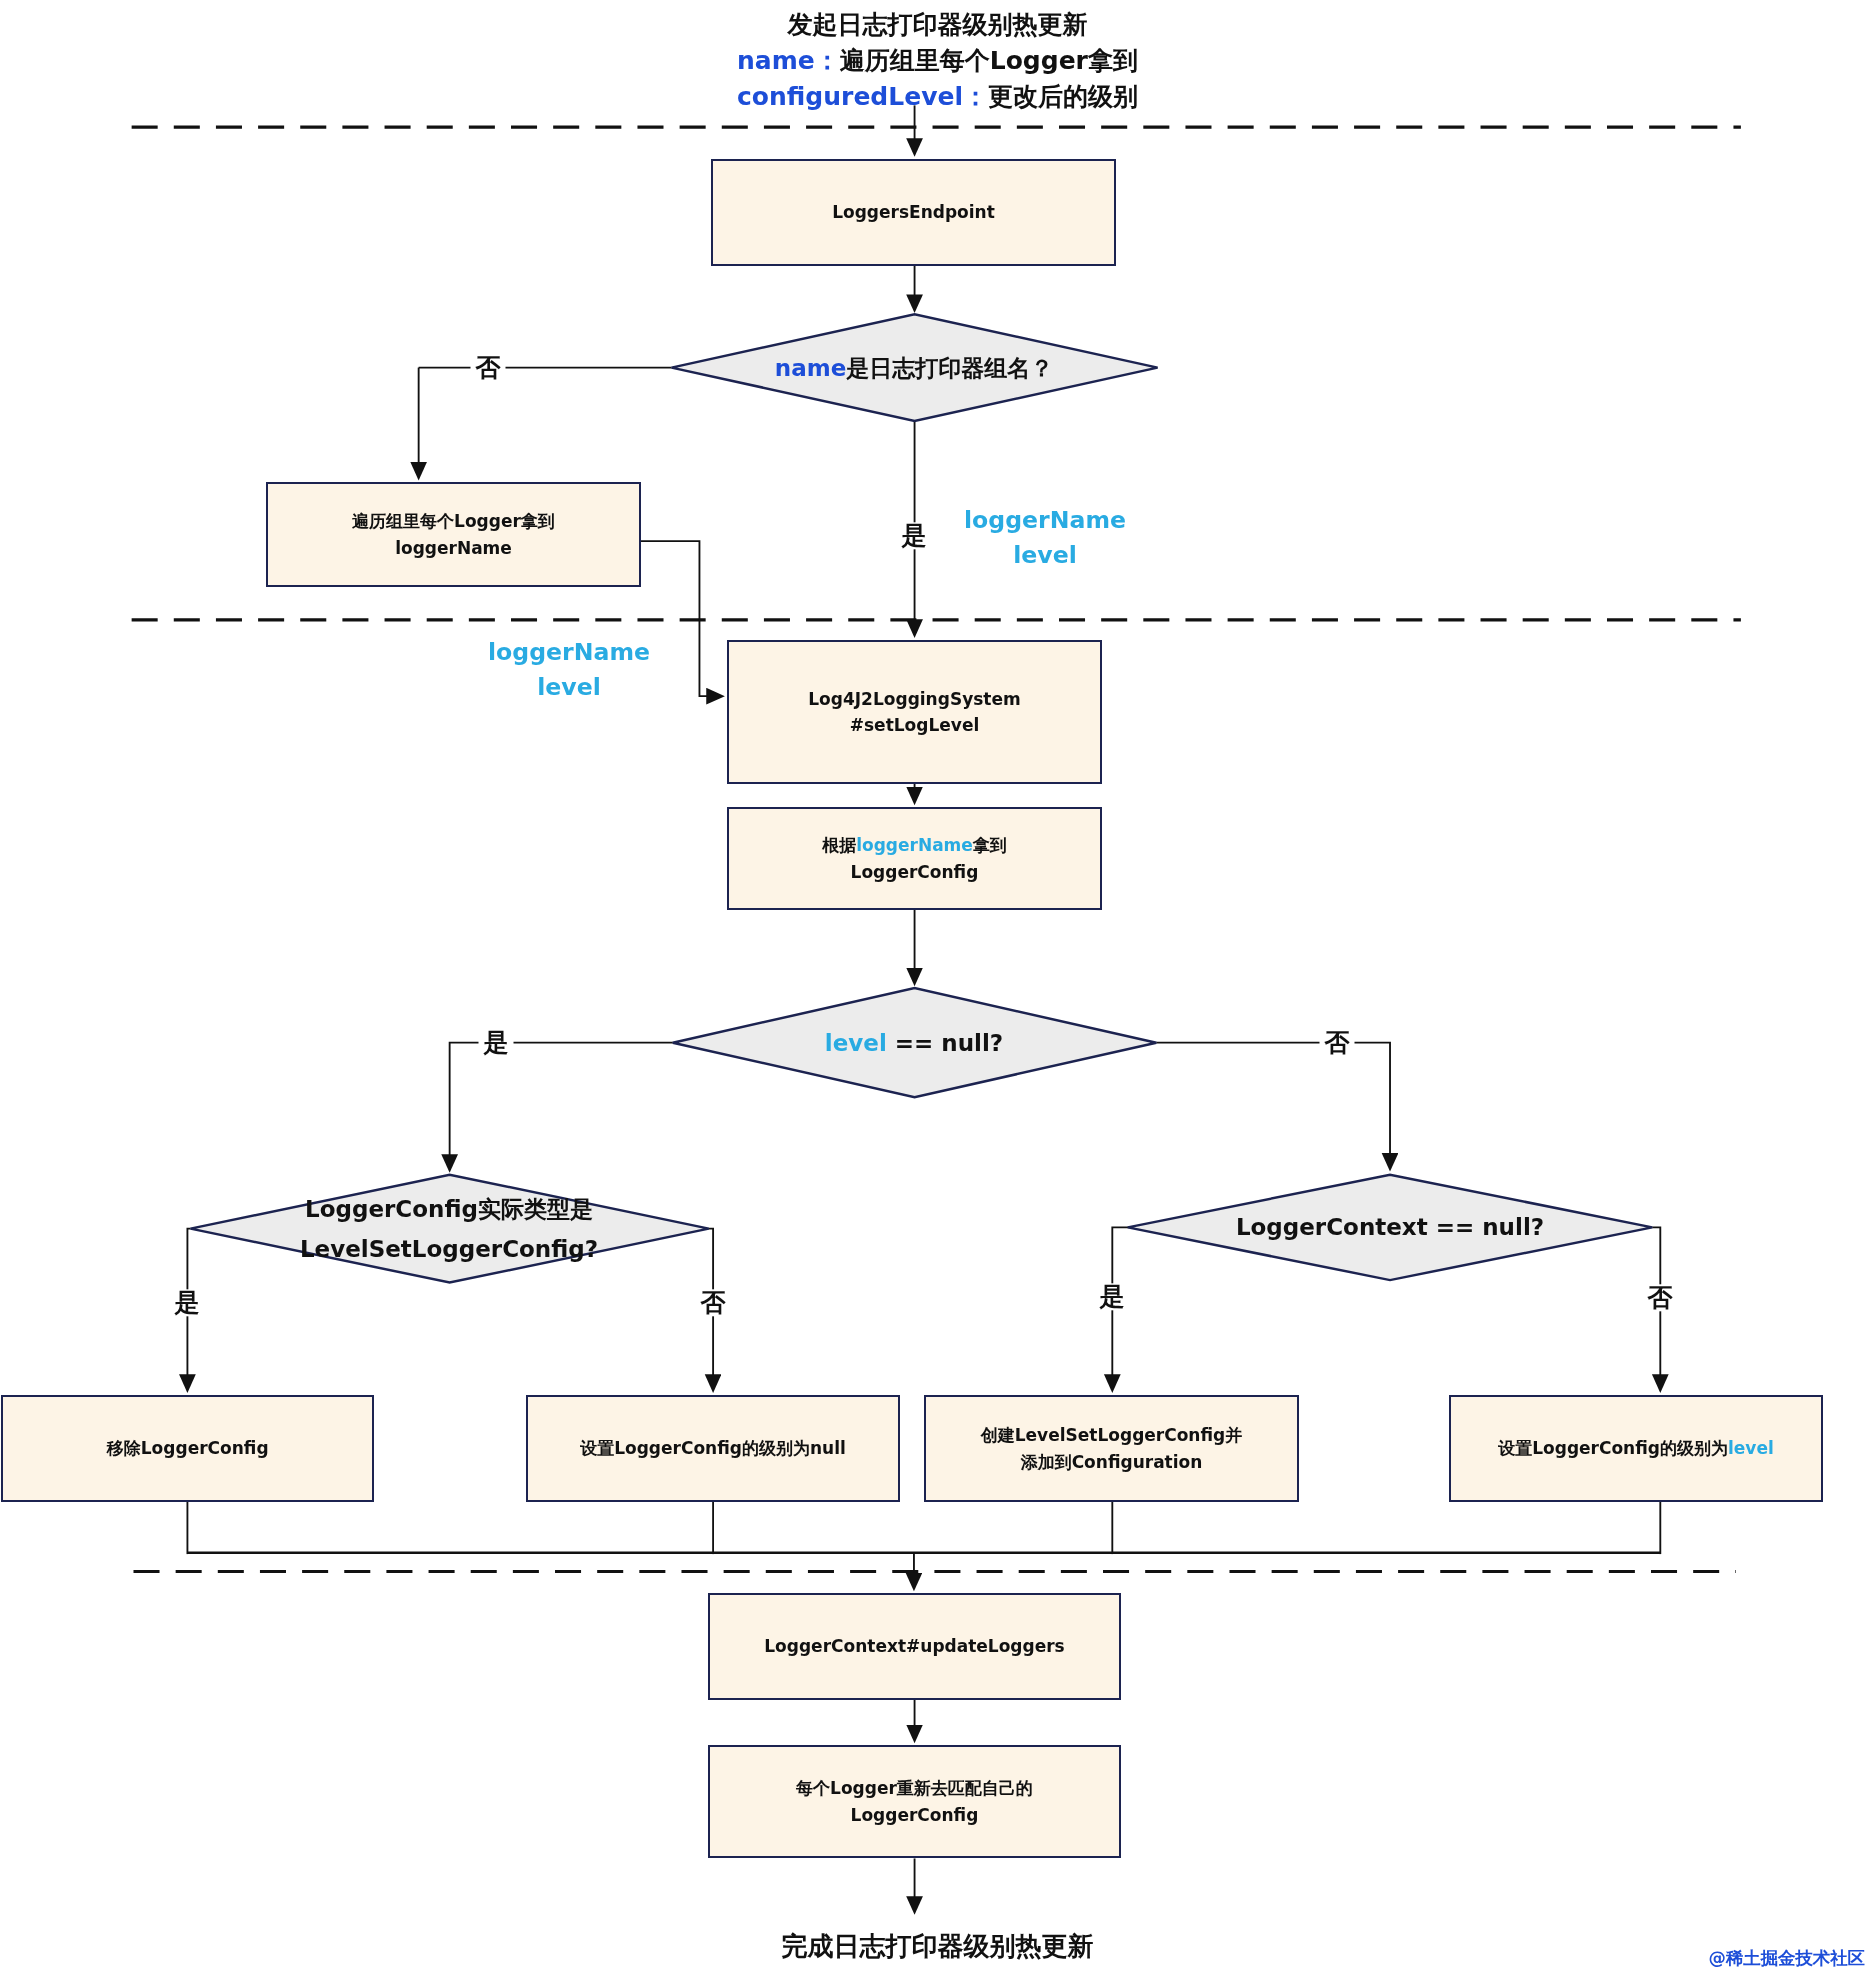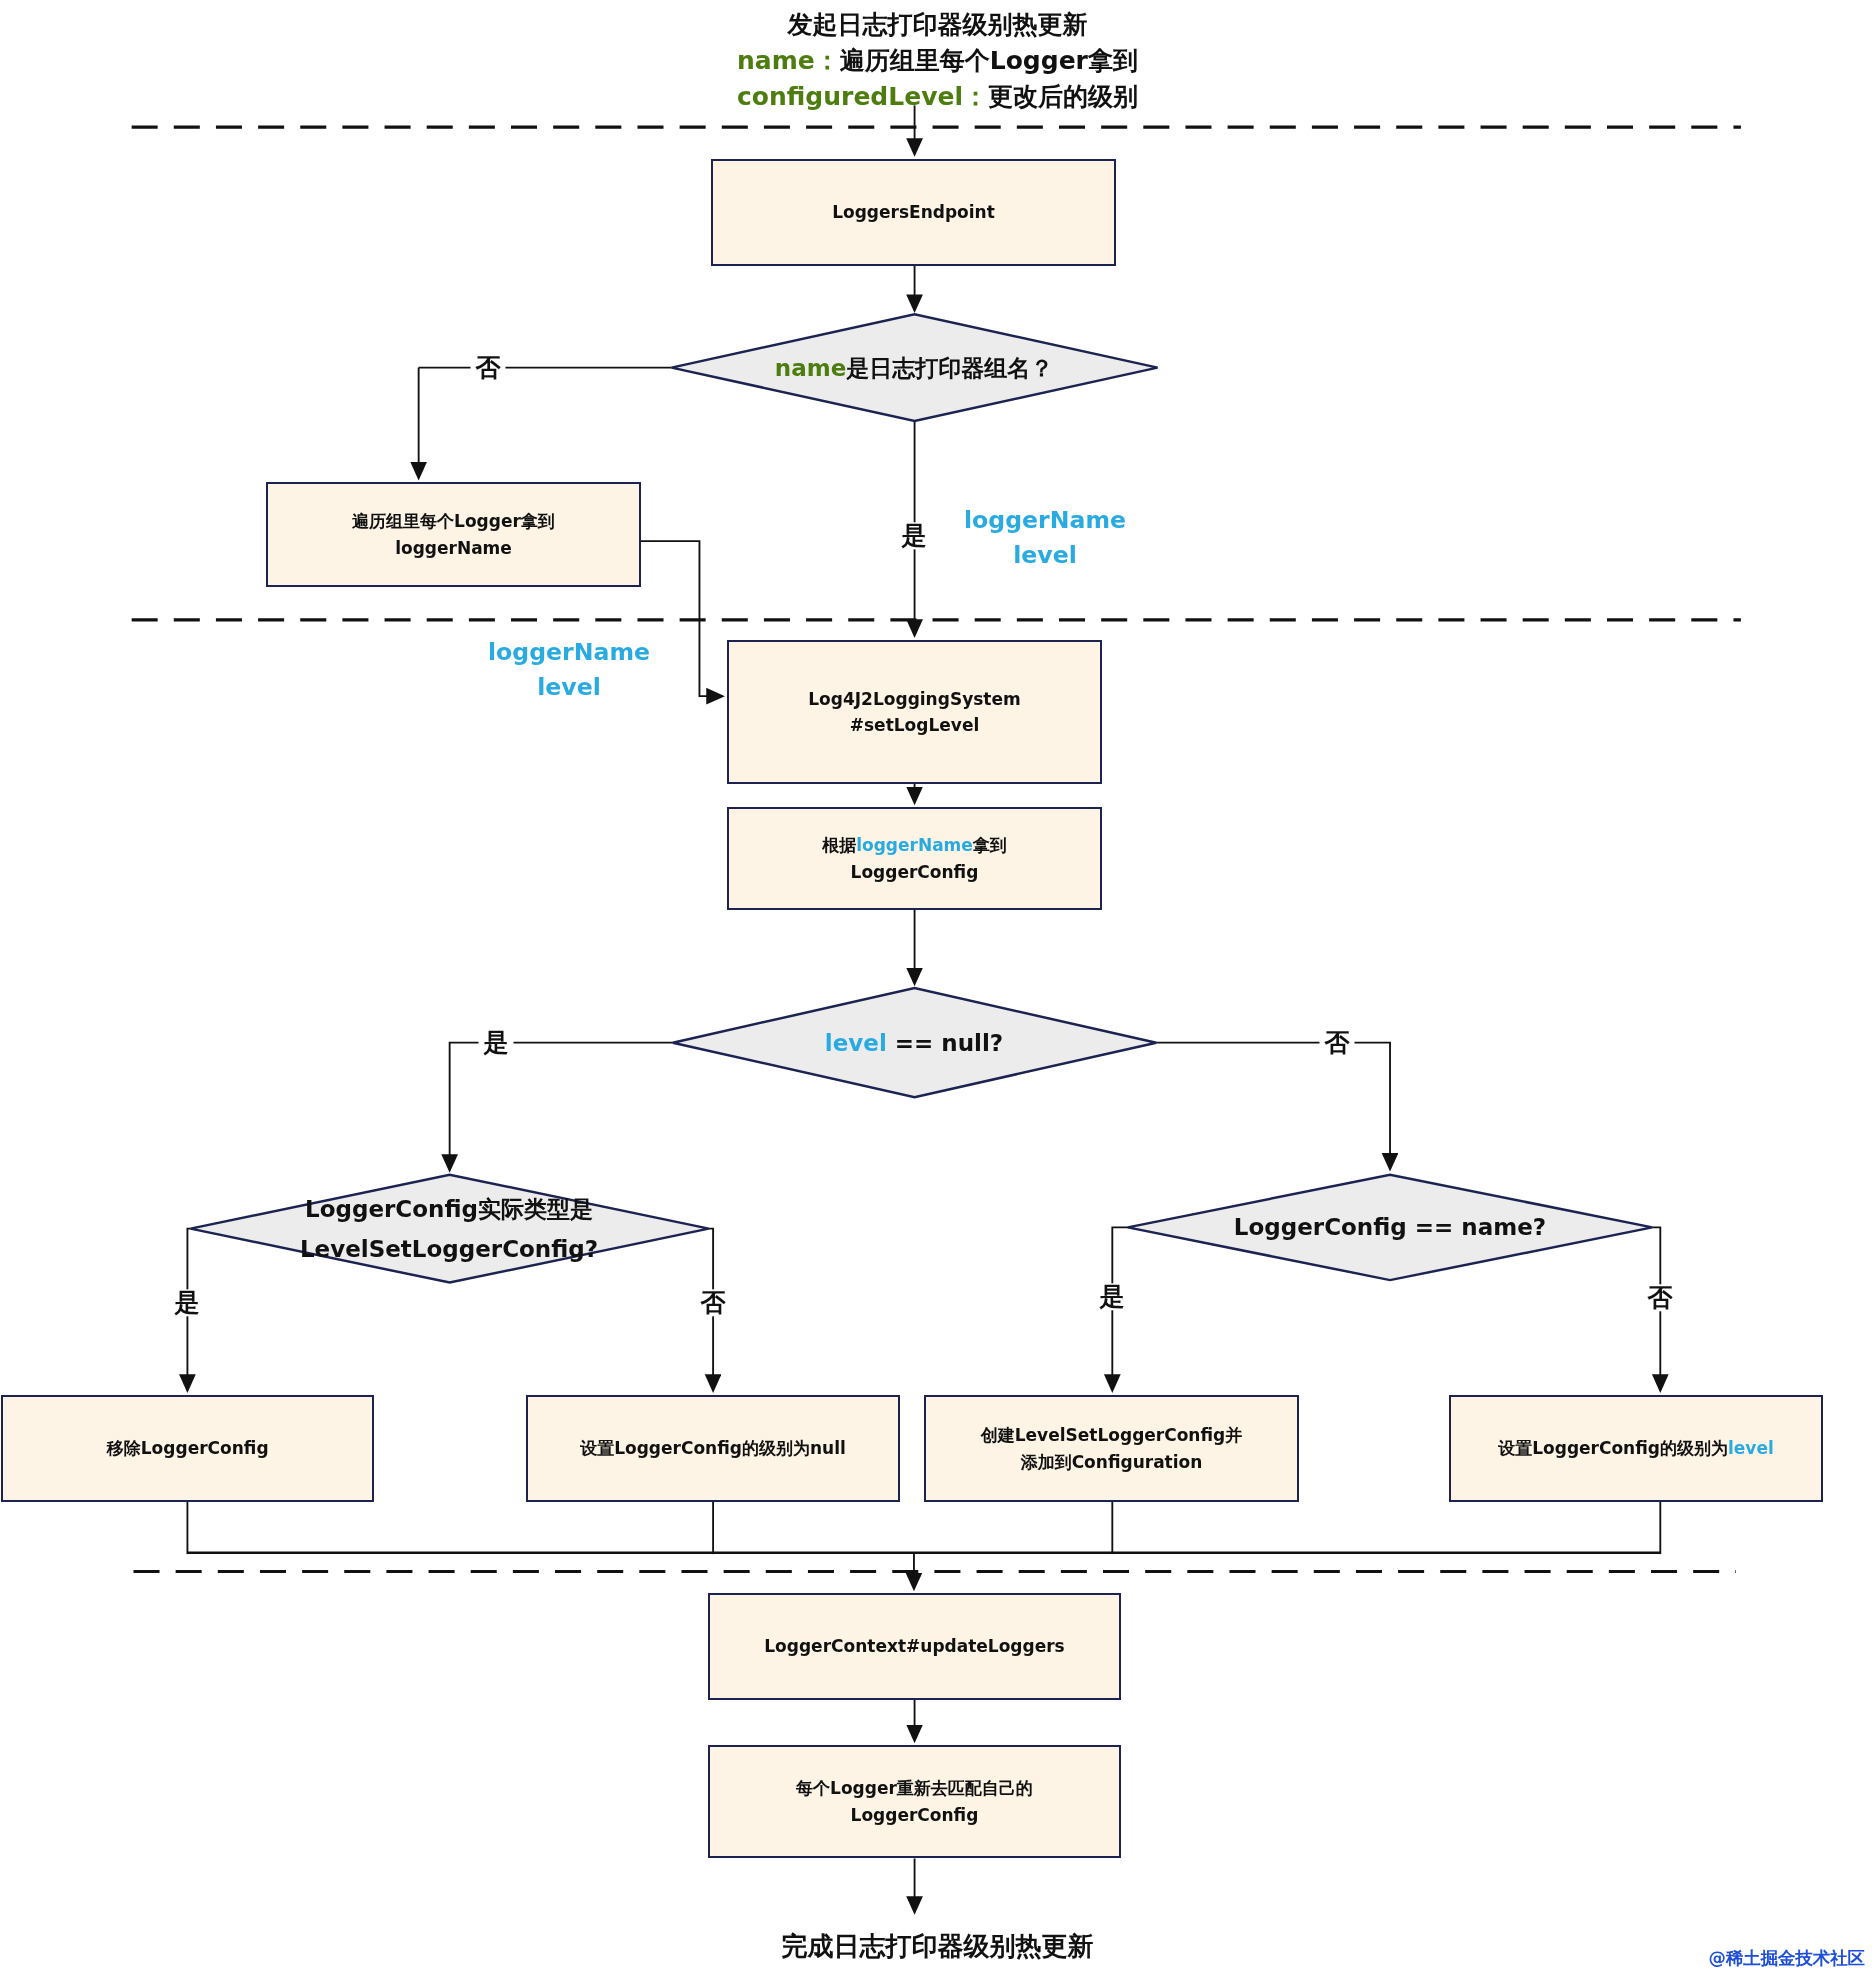--- a/index.html
+++ b/index.html
@@ -47,21 +47,21 @@
     font-size:23.6px;font-weight:600;
     line-height:1.5;
     color:#29abe2;
   }
   .title-block{
     position:absolute;left:0;top:7.4px;width:1875px;
     text-align:center;
     font-size:25px;font-weight:700;
     line-height:36px;
   }
-  .red{color:#4d7c0f;}
+  .red{color:#1d4ed8;}
   .cyan{color:#29abe2;}
   .end-text{
     position:absolute;left:0;top:1929px;width:1875px;
     text-align:center;
     font-size:26px;font-weight:700;
   }
   .watermark{
     position:absolute;right:10px;top:1946px;
     font-size:17.4px;font-weight:700;
     color:#1d4ed8;
@@ -167,21 +167,21 @@
     <span class="red">name</span><span>是日志打印器组名？</span>
   </div>
   <div class="dlabel" style="left:914px;top:1043px;">
     <span class="cyan">level</span><span> == null?</span>
   </div>
   <div class="dlabel" style="left:449px;top:1229px;">
     <div>LoggerConfig实际类型是</div>
     <div>LevelSetLoggerConfig?</div>
   </div>
   <div class="dlabel" style="left:1390px;top:1227px;">
-    <span>LoggerConfig == name?</span>
+    <span>LoggerContext == null?</span>
   </div>
 
   <div class="branch" style="left:488px;top:368px;">否</div>
   <div class="branch" style="left:914px;top:536px;">是</div>
   <div class="branch" style="left:496px;top:1043px;">是</div>
   <div class="branch" style="left:1337px;top:1043px;">否</div>
   <div class="branch" style="left:187px;top:1303px;">是</div>
   <div class="branch" style="left:713px;top:1303px;">否</div>
   <div class="branch" style="left:1112px;top:1297px;">是</div>
   <div class="branch" style="left:1660px;top:1298px;">否</div>

